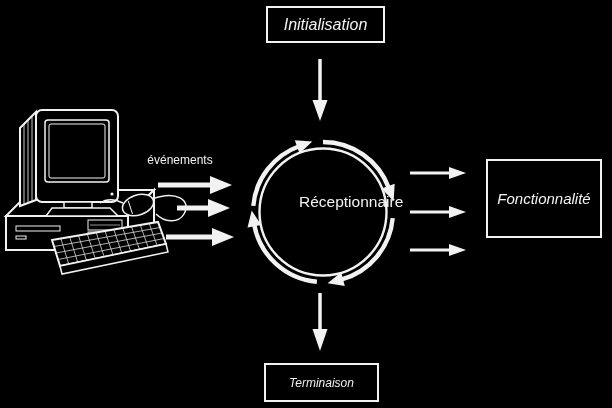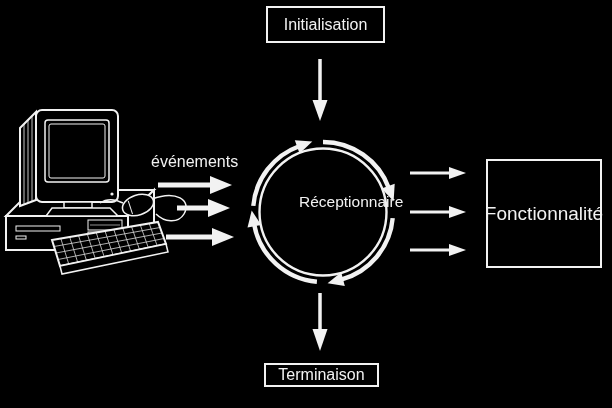--- a/index.html
+++ b/index.html
@@ -23,38 +23,39 @@
   }
   .node-box {
     position: absolute;
     border: 2px solid #f2f2f2;
     background: #000;
     display: flex;
     align-items: center;
     justify-content: center;
     text-align: center;
     box-sizing: border-box;
+    font-style: italic;
   }
   .box-init   { left: 266px; top: 6px;   width: 119px; height: 37px; font-size: 16px; }
-  .box-term   { left: 264px; top: 363px; width: 115px; height: 24px; font-size: 16px; }
-  .box-core   { left: 486px; top: 159px; width: 116px; height: 109px; font-size: 19px; line-height: 17.5px; }
+  .box-term   { left: 264px; top: 363px; width: 115px; height: 39px; font-size: 12px; }
+  .box-core   { left: 486px; top: 159px; width: 116px; height: 79px; font-size: 15px; line-height: 17.5px; }
   .box-core span { display: block; }
   .loop-label {
     position: absolute;
     left: 258px; top: 193px; width: 130px;
     text-align: center;
     font-size: 15.5px;
     line-height: 18px;
   }
   .loop-label span { display: block; padding-left: 41px; }
   .events-label {
     position: absolute;
-    left: 151px; top: 153px; width: 92px;
-    text-align: left;
-    font-size: 16px;
+    left: 134px; top: 153px; width: 92px;
+    text-align: center;
+    font-size: 12px;
   }
   .wire   { stroke: #f2f2f2; fill: none; }
   .fillfg { fill: #f2f2f2; stroke: none; }
   .panel  { fill: #000; stroke: #f2f2f2; }
 </style>
 </head>
 <body>
 
 <div class="stage">
 

